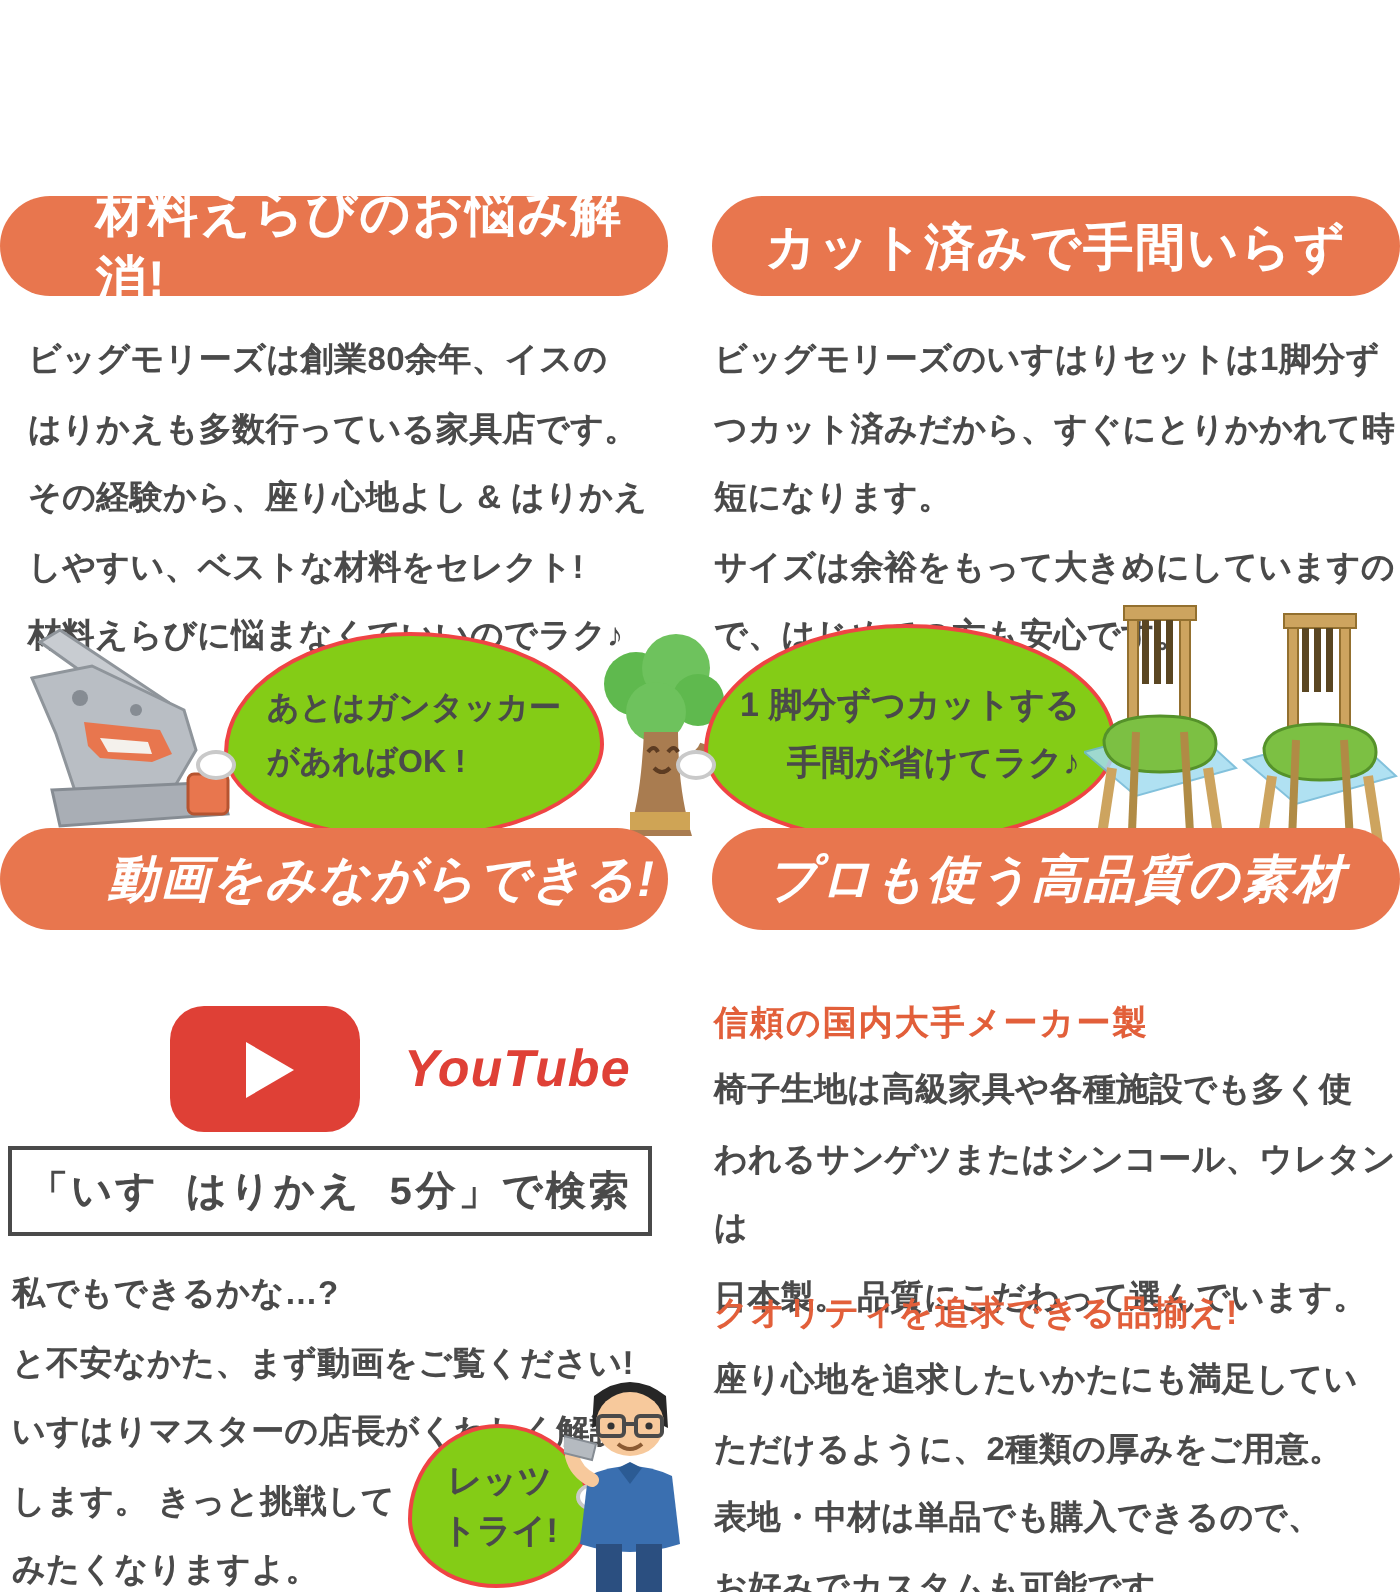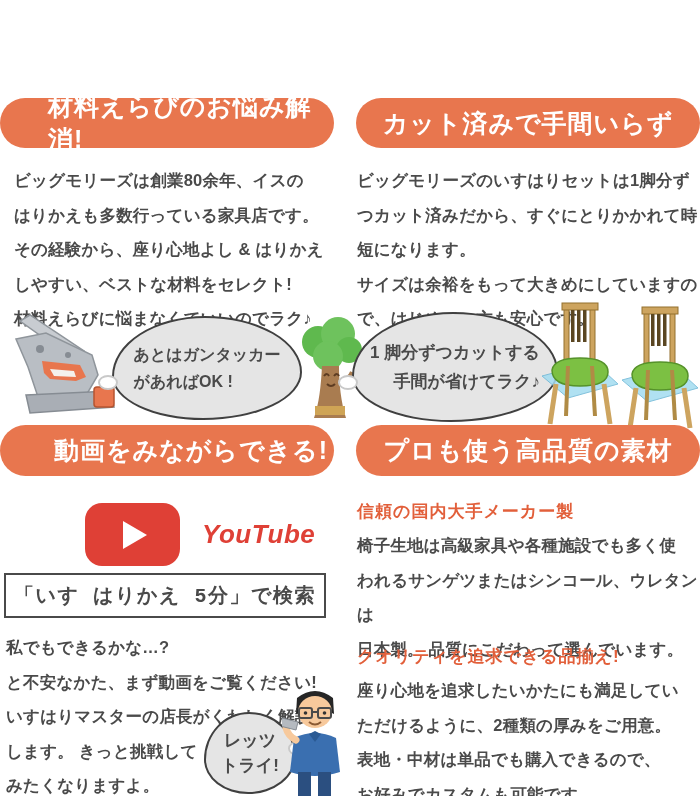--- a/index.html
+++ b/index.html
@@ -14,33 +14,33 @@
     text-align:center; color:#e8764e; font-weight:bold;
     font-size:31px; line-height:39px; letter-spacing:2px;
     white-space:pre-line;
   }
   .pill {
     position:absolute; height:50px; background:#e8764e; border-radius:26px;
     color:#ffffff; font-weight:bold; font-size:25px; letter-spacing:1px;
     display:flex; align-items:center; justify-content:center;
   }
   .pill.r1 { top:98px; }
-  .pill.r2 { top:425px; height:51px; }
+  .pill.r2 { top:414px; height:51px;font-style:italic; }
   .pill.left  { left:0;    width:334px;padding-left:48px; }
   .pill.right { left:356px; width:344px;text-align:right; }
   .para {
     position:absolute; color:#4a4a4a; font-size:16.5px; line-height:34.5px;
     font-weight:600; white-space:pre-line; letter-spacing:0.2px;
   }
   .subhead {
     position:absolute; color:#e25f3a; font-size:17px; font-weight:bold;
     letter-spacing:1px;
   }
   .bubble {
-    position:absolute; background:#e5e5e5; border:2px solid #404040;
+    position:absolute; background:#84cc16; border:2px solid #ef4444;
     display:flex; align-items:center; justify-content:center; text-align:left;
     color:#4a4a4a; font-weight:600; white-space:pre-line;
   }
   .bubble.cloud { border-radius:49% 51% 52% 48% / 58% 54% 46% 42%; }
   .bubble.cloud::before {
     content:""; position:absolute; width:16px; height:11px; background:#fff;
     border:2px solid #c9c9c9; border-radius:50%;
   }
   .bubble.tail-left::before  { left:-16px; bottom:28%; }
   .bubble.tail-right::before { right:-14px; top:34%; }

